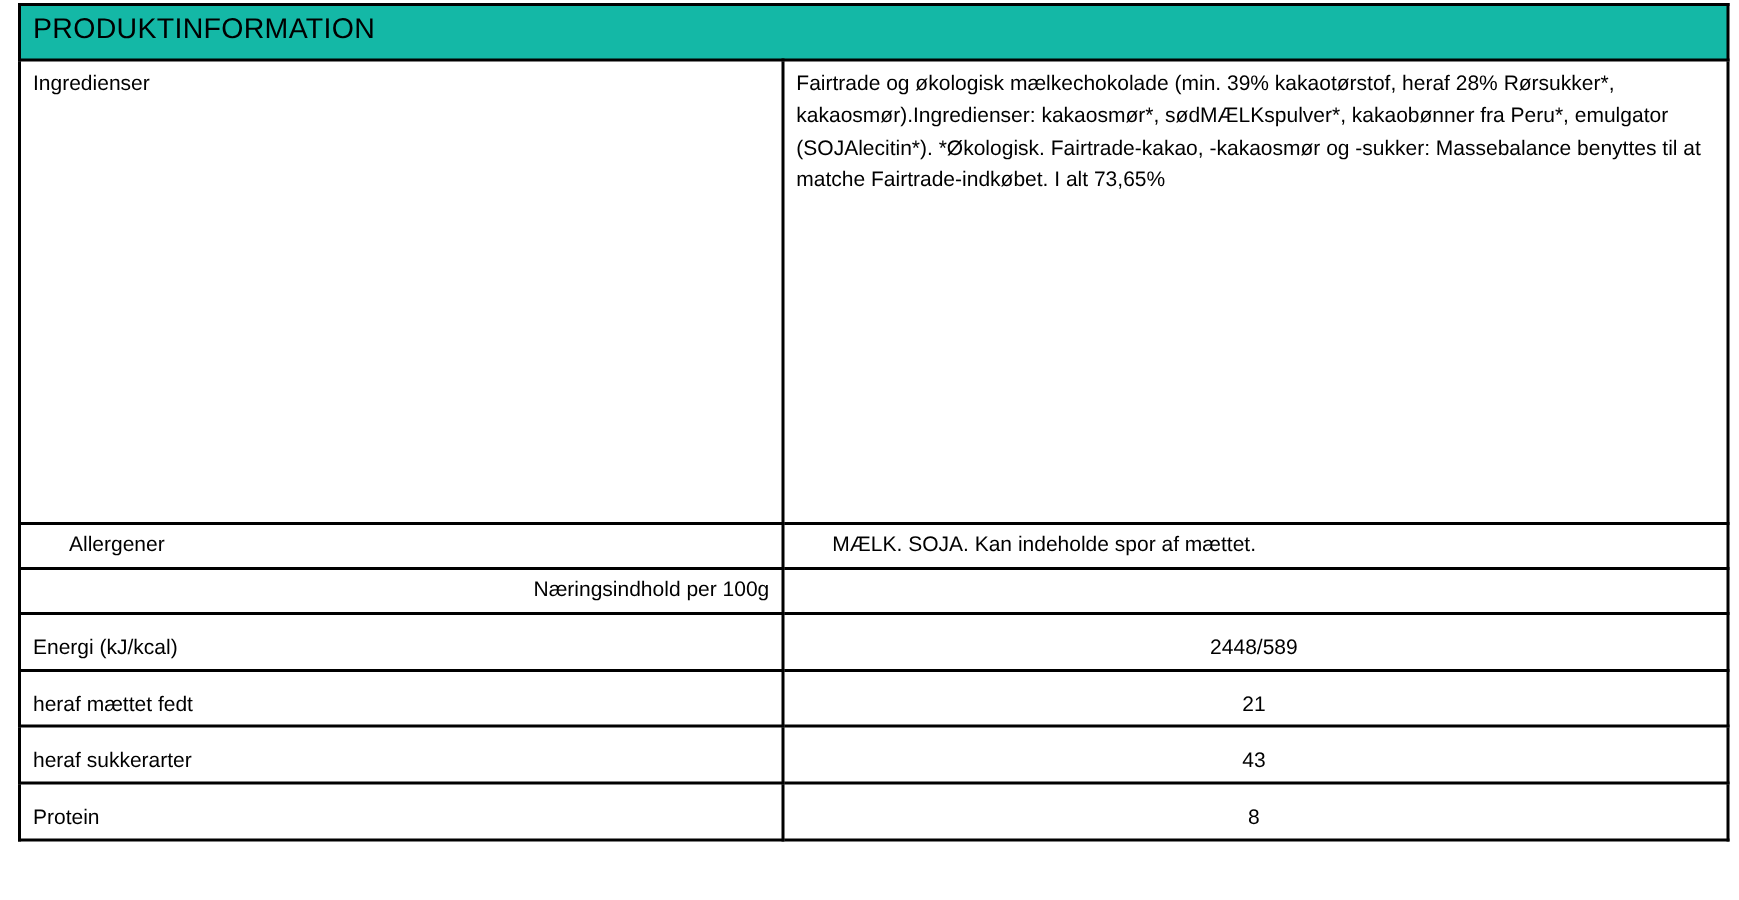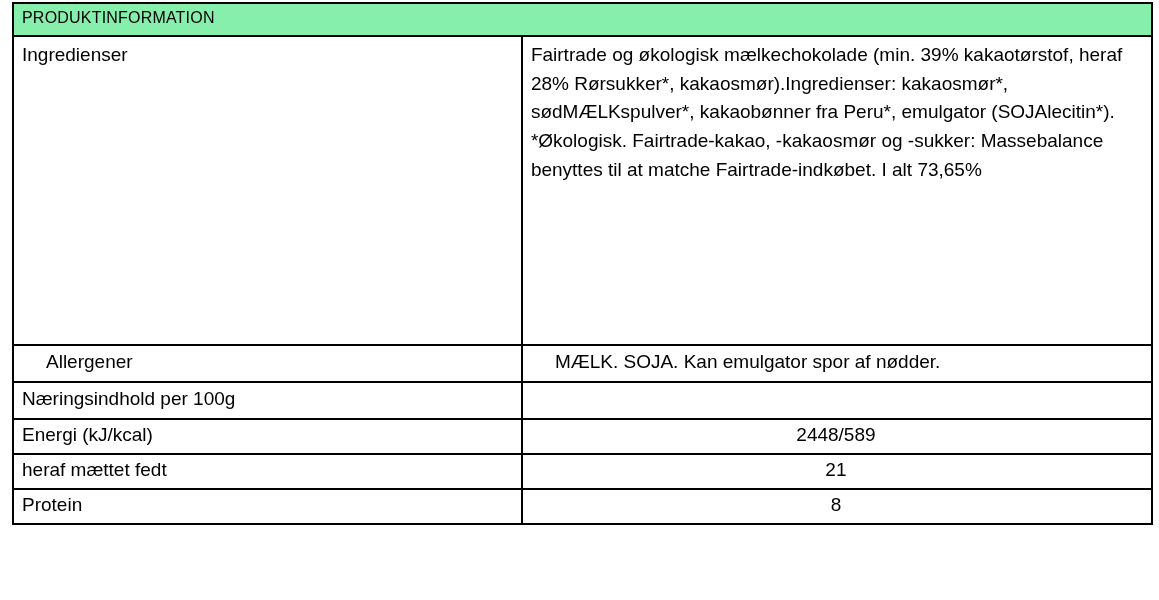--- a/index.html
+++ b/index.html
@@ -25,30 +25,30 @@
     table-layout: fixed;
     width: 1141px;
     margin-left: 12px;
     margin-top: 2px;
     border: 2px solid #000000;
   }
   table.product-table td {
     border: 2px solid #000000;
     vertical-align: top;
     padding: 4px 8px 6px 8px;
-    font-size: 19px;
+    font-size: 14px;
     line-height: 1.42;
   }
   col.label-col { width: 508px; }
   col.value-col { width: 629px; }
 
   
   tr.header-row td {
-    background: #86efac;
-    font-size: 16px;
+    background: #14b8a6;
+    font-size: 19px;
     padding-top: 3px;
     padding-bottom: 5px;
     letter-spacing: 0.2px;
   }
 
   
   tr.ingredients-row td {
     height: 296px;
   }
   tr.ingredients-row td.value {
@@ -62,25 +62,26 @@
   tr.allergens-row td {
     padding-top: 3px;
     padding-bottom: 5px;
     padding-left: 32px;
   }
 
   
   tr.nutrition-head-row td {
     padding-top: 3px;
     padding-bottom: 5px;
+    text-align: right;
   }
 
   
   tr.nutrition-row td {
-    padding-top: 2px;
+    padding-top: 12px;
     padding-bottom: 4px;
   }
   tr.nutrition-row td.value {
     text-align: center;
     padding-right: 10px;
   }
   td.indent-1 { padding-left: 28px; }
   td.indent-2 { padding-left: 44px; }
 </style>
 </head>
@@ -95,35 +96,39 @@
     <tbody>
       <tr class="header-row">
         <td colspan="2">PRODUKTINFORMATION</td>
       </tr>
       <tr class="ingredients-row">
         <td class="label">Ingredienser</td>
         <td class="value">Fairtrade og økologisk mælkechokolade (min. 39% kakaotørstof, heraf 28% Rørsukker*, kakaosmør).Ingredienser: kakaosmør*, sødMÆLKspulver*, kakaobønner fra Peru*, emulgator (SOJAlecitin*). *Økologisk. Fairtrade-kakao, -kakaosmør og -sukker: Massebalance benyttes til at matche Fairtrade-indkøbet. I alt 73,65%</td>
       </tr>
       <tr class="allergens-row">
         <td class="label">Allergener</td>
-        <td class="value">MÆLK. SOJA. Kan emulgator spor af nødder.</td>
+        <td class="value">MÆLK. SOJA. Kan indeholde spor af mættet.</td>
       </tr>
       <tr class="nutrition-head-row">
         <td class="label">Næringsindhold per 100g</td>
         <td class="value"></td>
       </tr>
 
       <tr class="nutrition-row">
         <td class="label indent-1">Energi (kJ/kcal)</td>
         <td class="value">2448/589</td>
       </tr>
       <tr class="nutrition-row">
         <td class="label indent-2">heraf mættet fedt</td>
         <td class="value">21</td>
       </tr>
       <tr class="nutrition-row">
+        <td class="label indent-2">heraf sukkerarter</td>
+        <td class="value">43</td>
+      </tr>
+      <tr class="nutrition-row">
         <td class="label indent-1">Protein</td>
         <td class="value">8</td>
       </tr>
 
     </tbody>
   </table>
 </div>
 
 </body></html>

